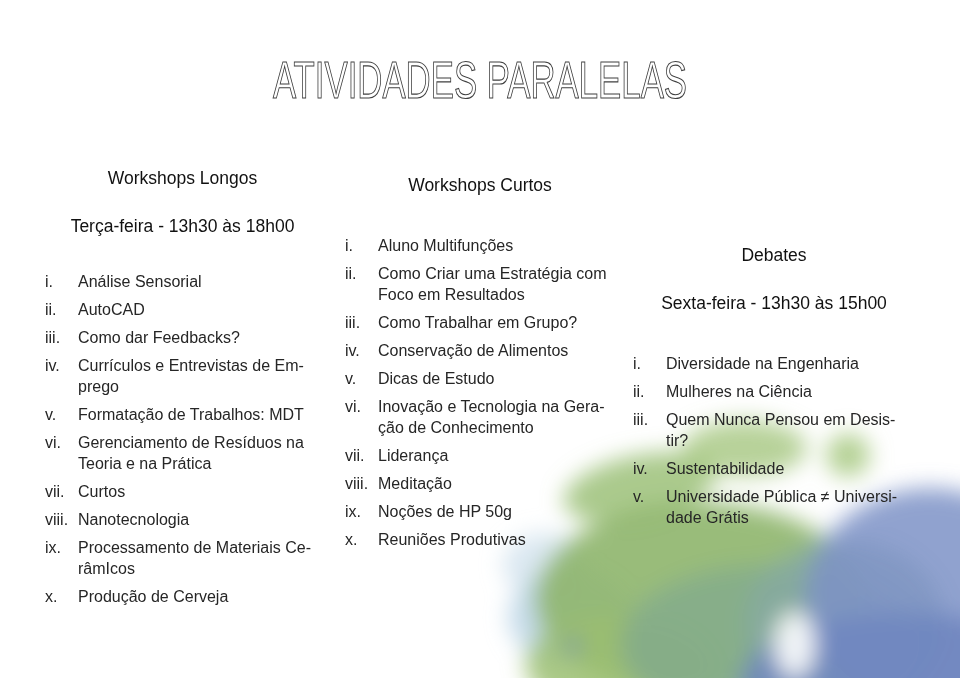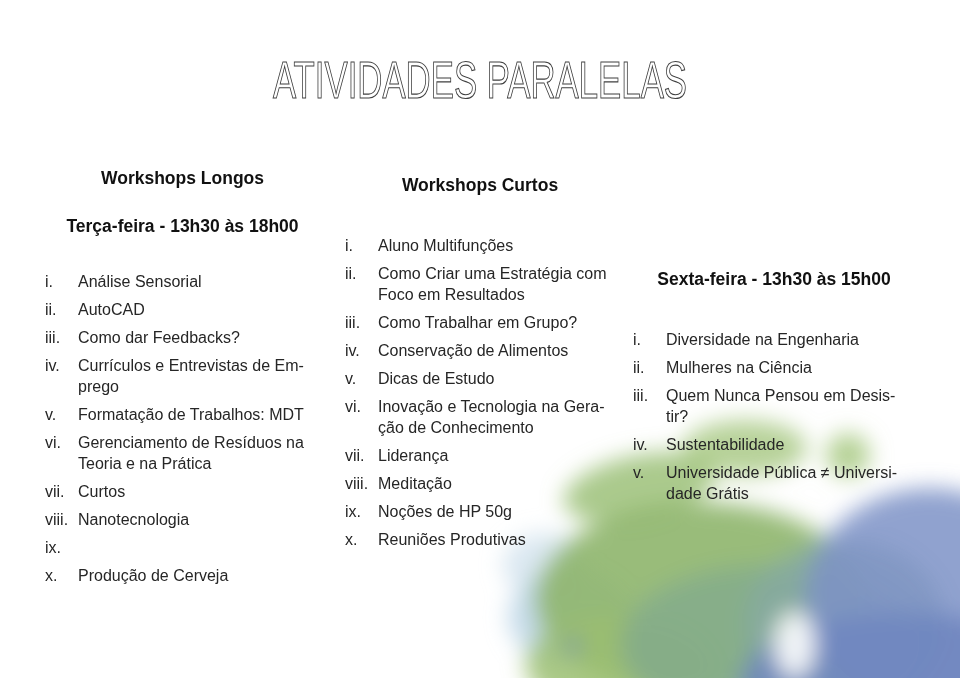--- a/index.html
+++ b/index.html
@@ -11,21 +11,21 @@
   }
   .watercolor{position:absolute;left:0;top:0;width:960px;height:678px;z-index:0;}
   .title-wrap{
     position:absolute;left:0;right:0;top:44px;margin:4px auto;width:440px;height:64px;z-index:2;
   }
   .column{position:absolute;z-index:2;}
   .col-1{left:40px;top:166px;width:285px;}
   .col-2{left:340px;top:173px;width:280px;}
   .col-3{left:628px;top:243px;width:292px;}
   .col-heading,.col-schedule{
-    margin:0;text-align:center;font-size:17.5px;font-weight:bold;line-height:24px;color:#111;
+    margin:0;text-align:center;font-size:17.5px;font-weight:normal;line-height:24px;color:#111;
   }
   .col-schedule{margin-top:24px;}
   ol.items{list-style:none;margin:0;padding:0;}
   .col-1 ol.items{margin-top:33px;}
   .col-2 ol.items{margin-top:38px;}
   .col-3 ol.items{margin-top:38px;}
   ol.items li{display:flex;margin:0 0 7px 0;padding-left:5px;}
   ol.items .num{flex:0 0 33px;font-size:16px;line-height:21px;color:#262626;}
   ol.items .txt{flex:1;font-size:16px;line-height:21px;white-space:pre-line;color:#262626;}
 </style>
@@ -94,20 +94,22 @@
       <li>
         <span class="num">vii.</span>
         <span class="txt">Curtos</span>
       </li>
       <li>
         <span class="num">viii.</span>
         <span class="txt">Nanotecnologia</span>
       </li>
       <li>
         <span class="num">ix.</span>
+        <span class="txt">Processamento de Materiais Ce-
+râmIcos</span>
       </li>
       <li>
         <span class="num">x.</span>
         <span class="txt">Produção de Cerveja</span>
       </li>
     </ol>
 </section>
 
 <section class="column col-2">
   <h2 class="col-heading">Workshops Curtos</h2>
@@ -151,20 +153,21 @@
         <span class="txt">Noções de HP 50g</span>
       </li>
       <li>
         <span class="num">x.</span>
         <span class="txt">Reuniões Produtivas</span>
       </li>
     </ol>
 </section>
 
 <section class="column col-3">
+  <h2 class="col-heading">Debates</h2>
   <h3 class="col-schedule">Sexta-feira - 13h30 às 15h00</h3>
   <ol class="items">
       <li>
         <span class="num">i.</span>
         <span class="txt">Diversidade na Engenharia</span>
       </li>
       <li>
         <span class="num">ii.</span>
         <span class="txt">Mulheres na Ciência</span>
       </li>

